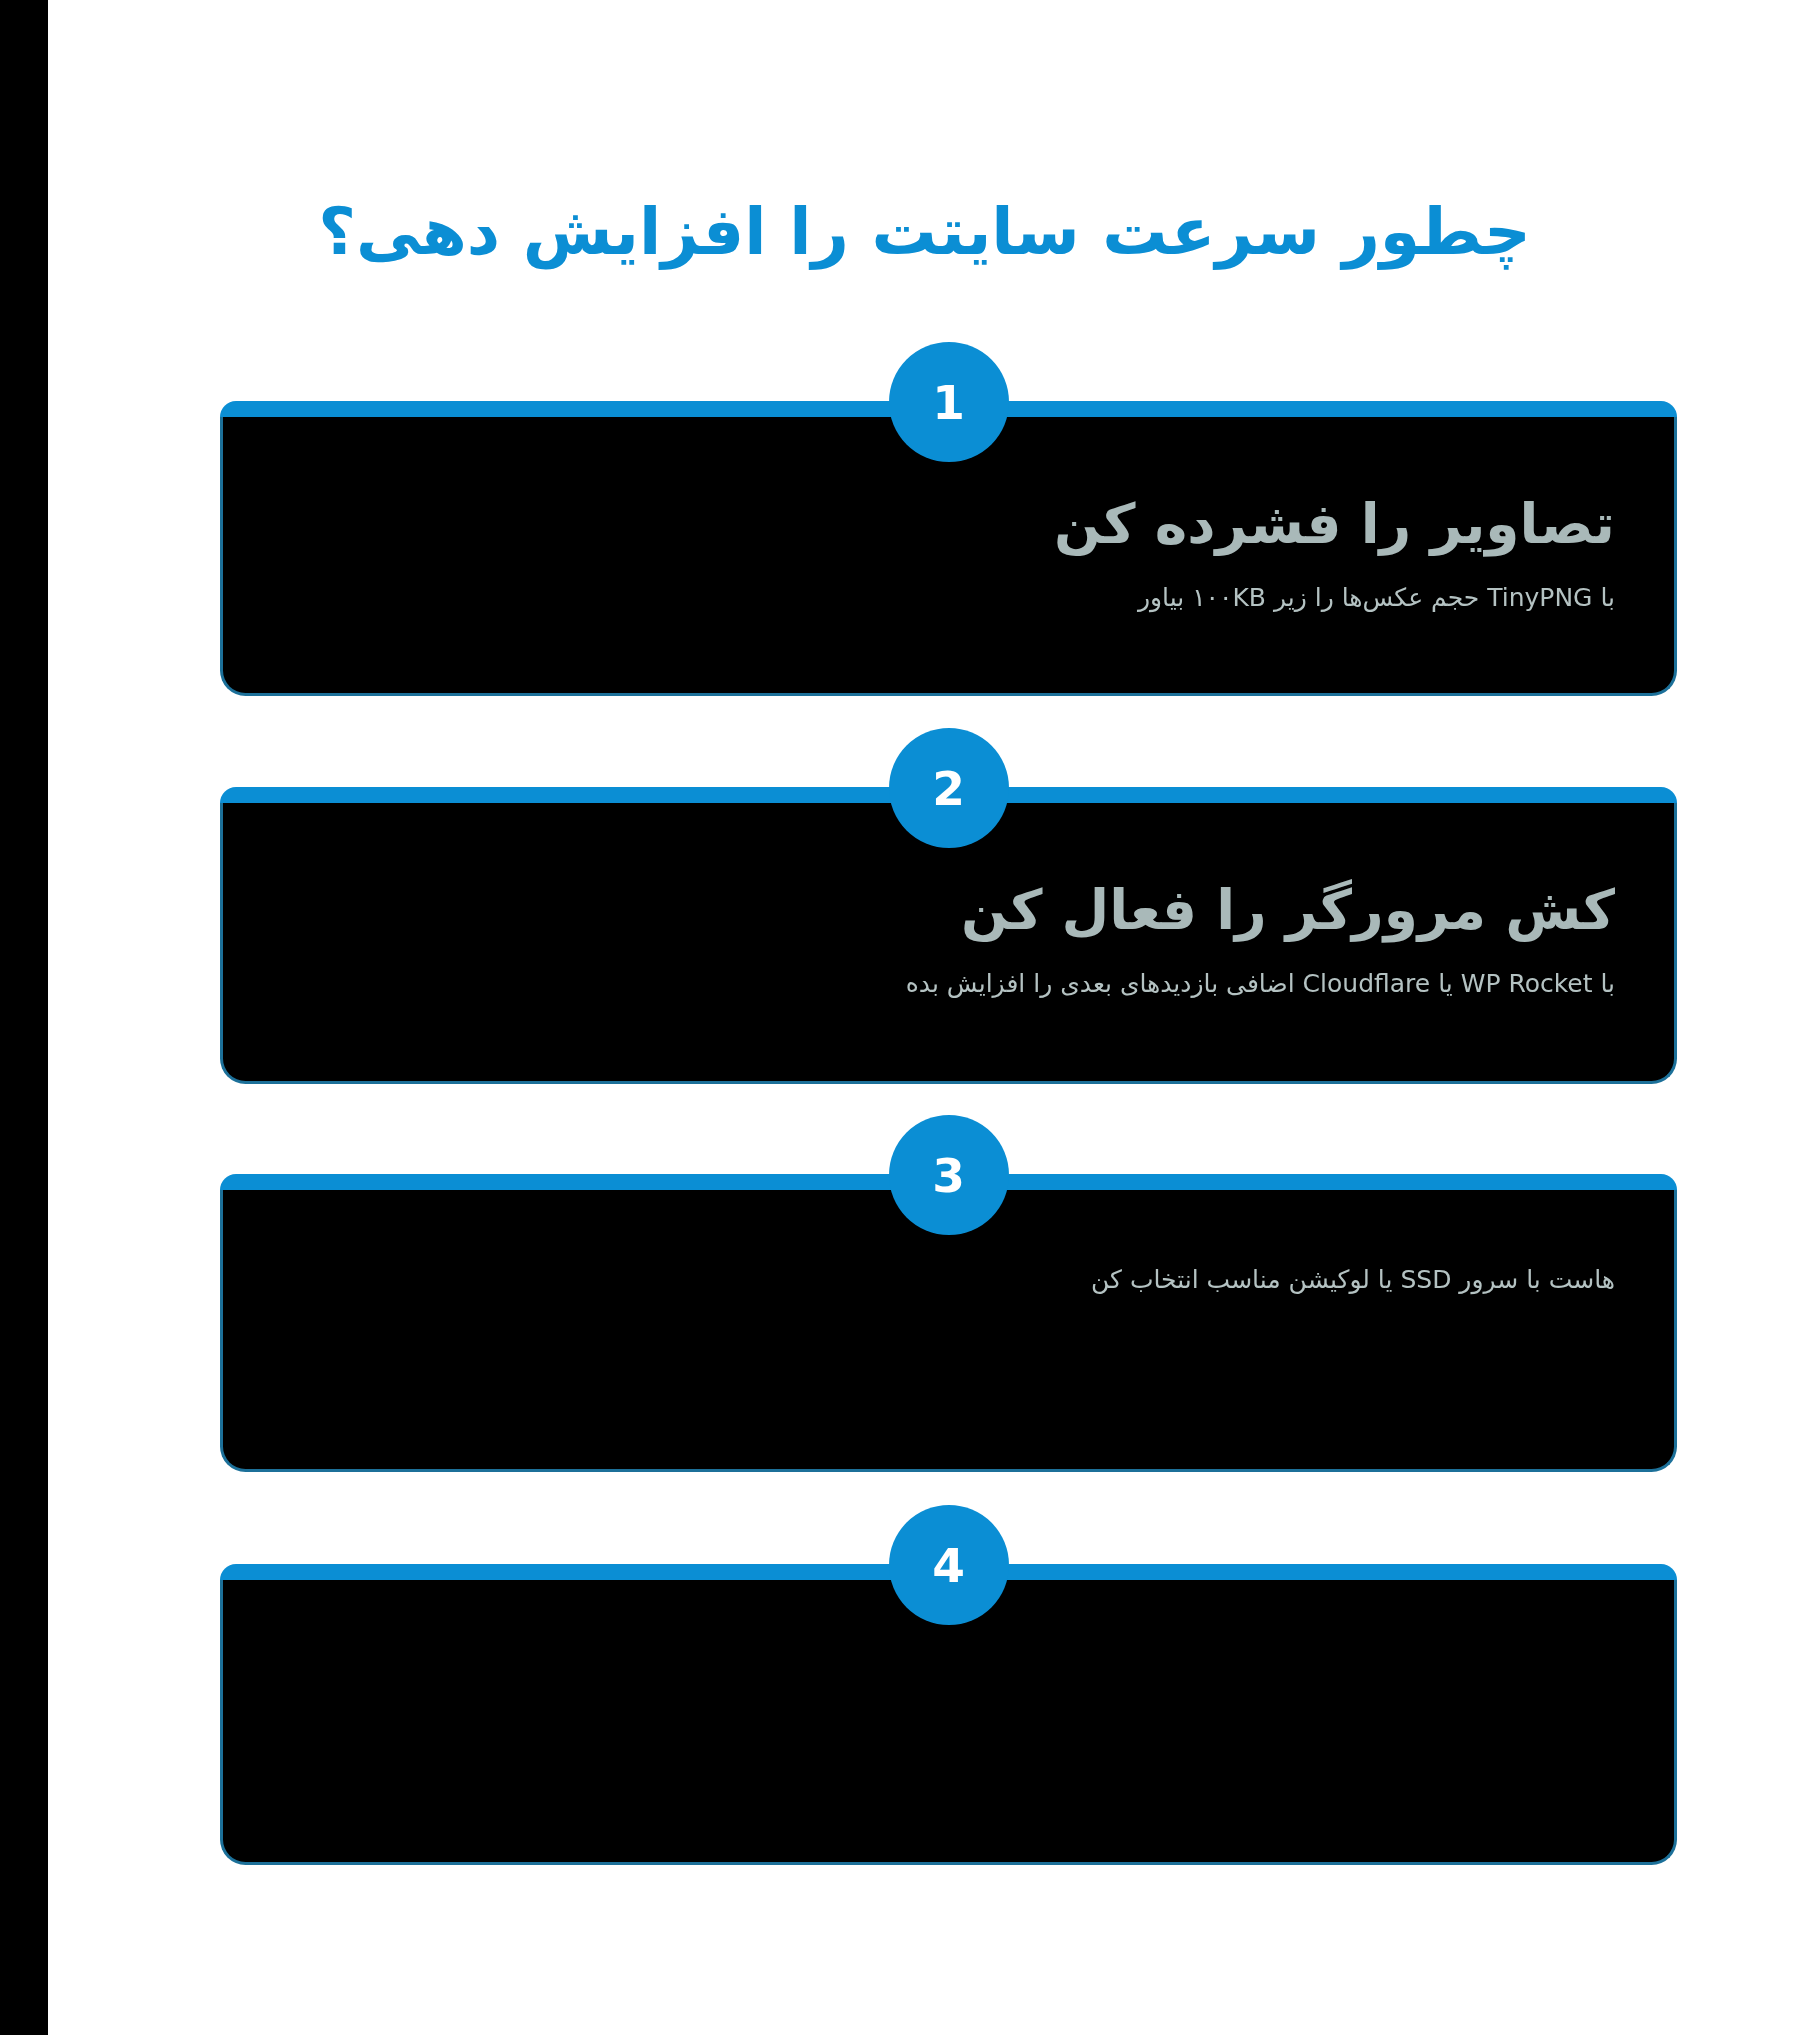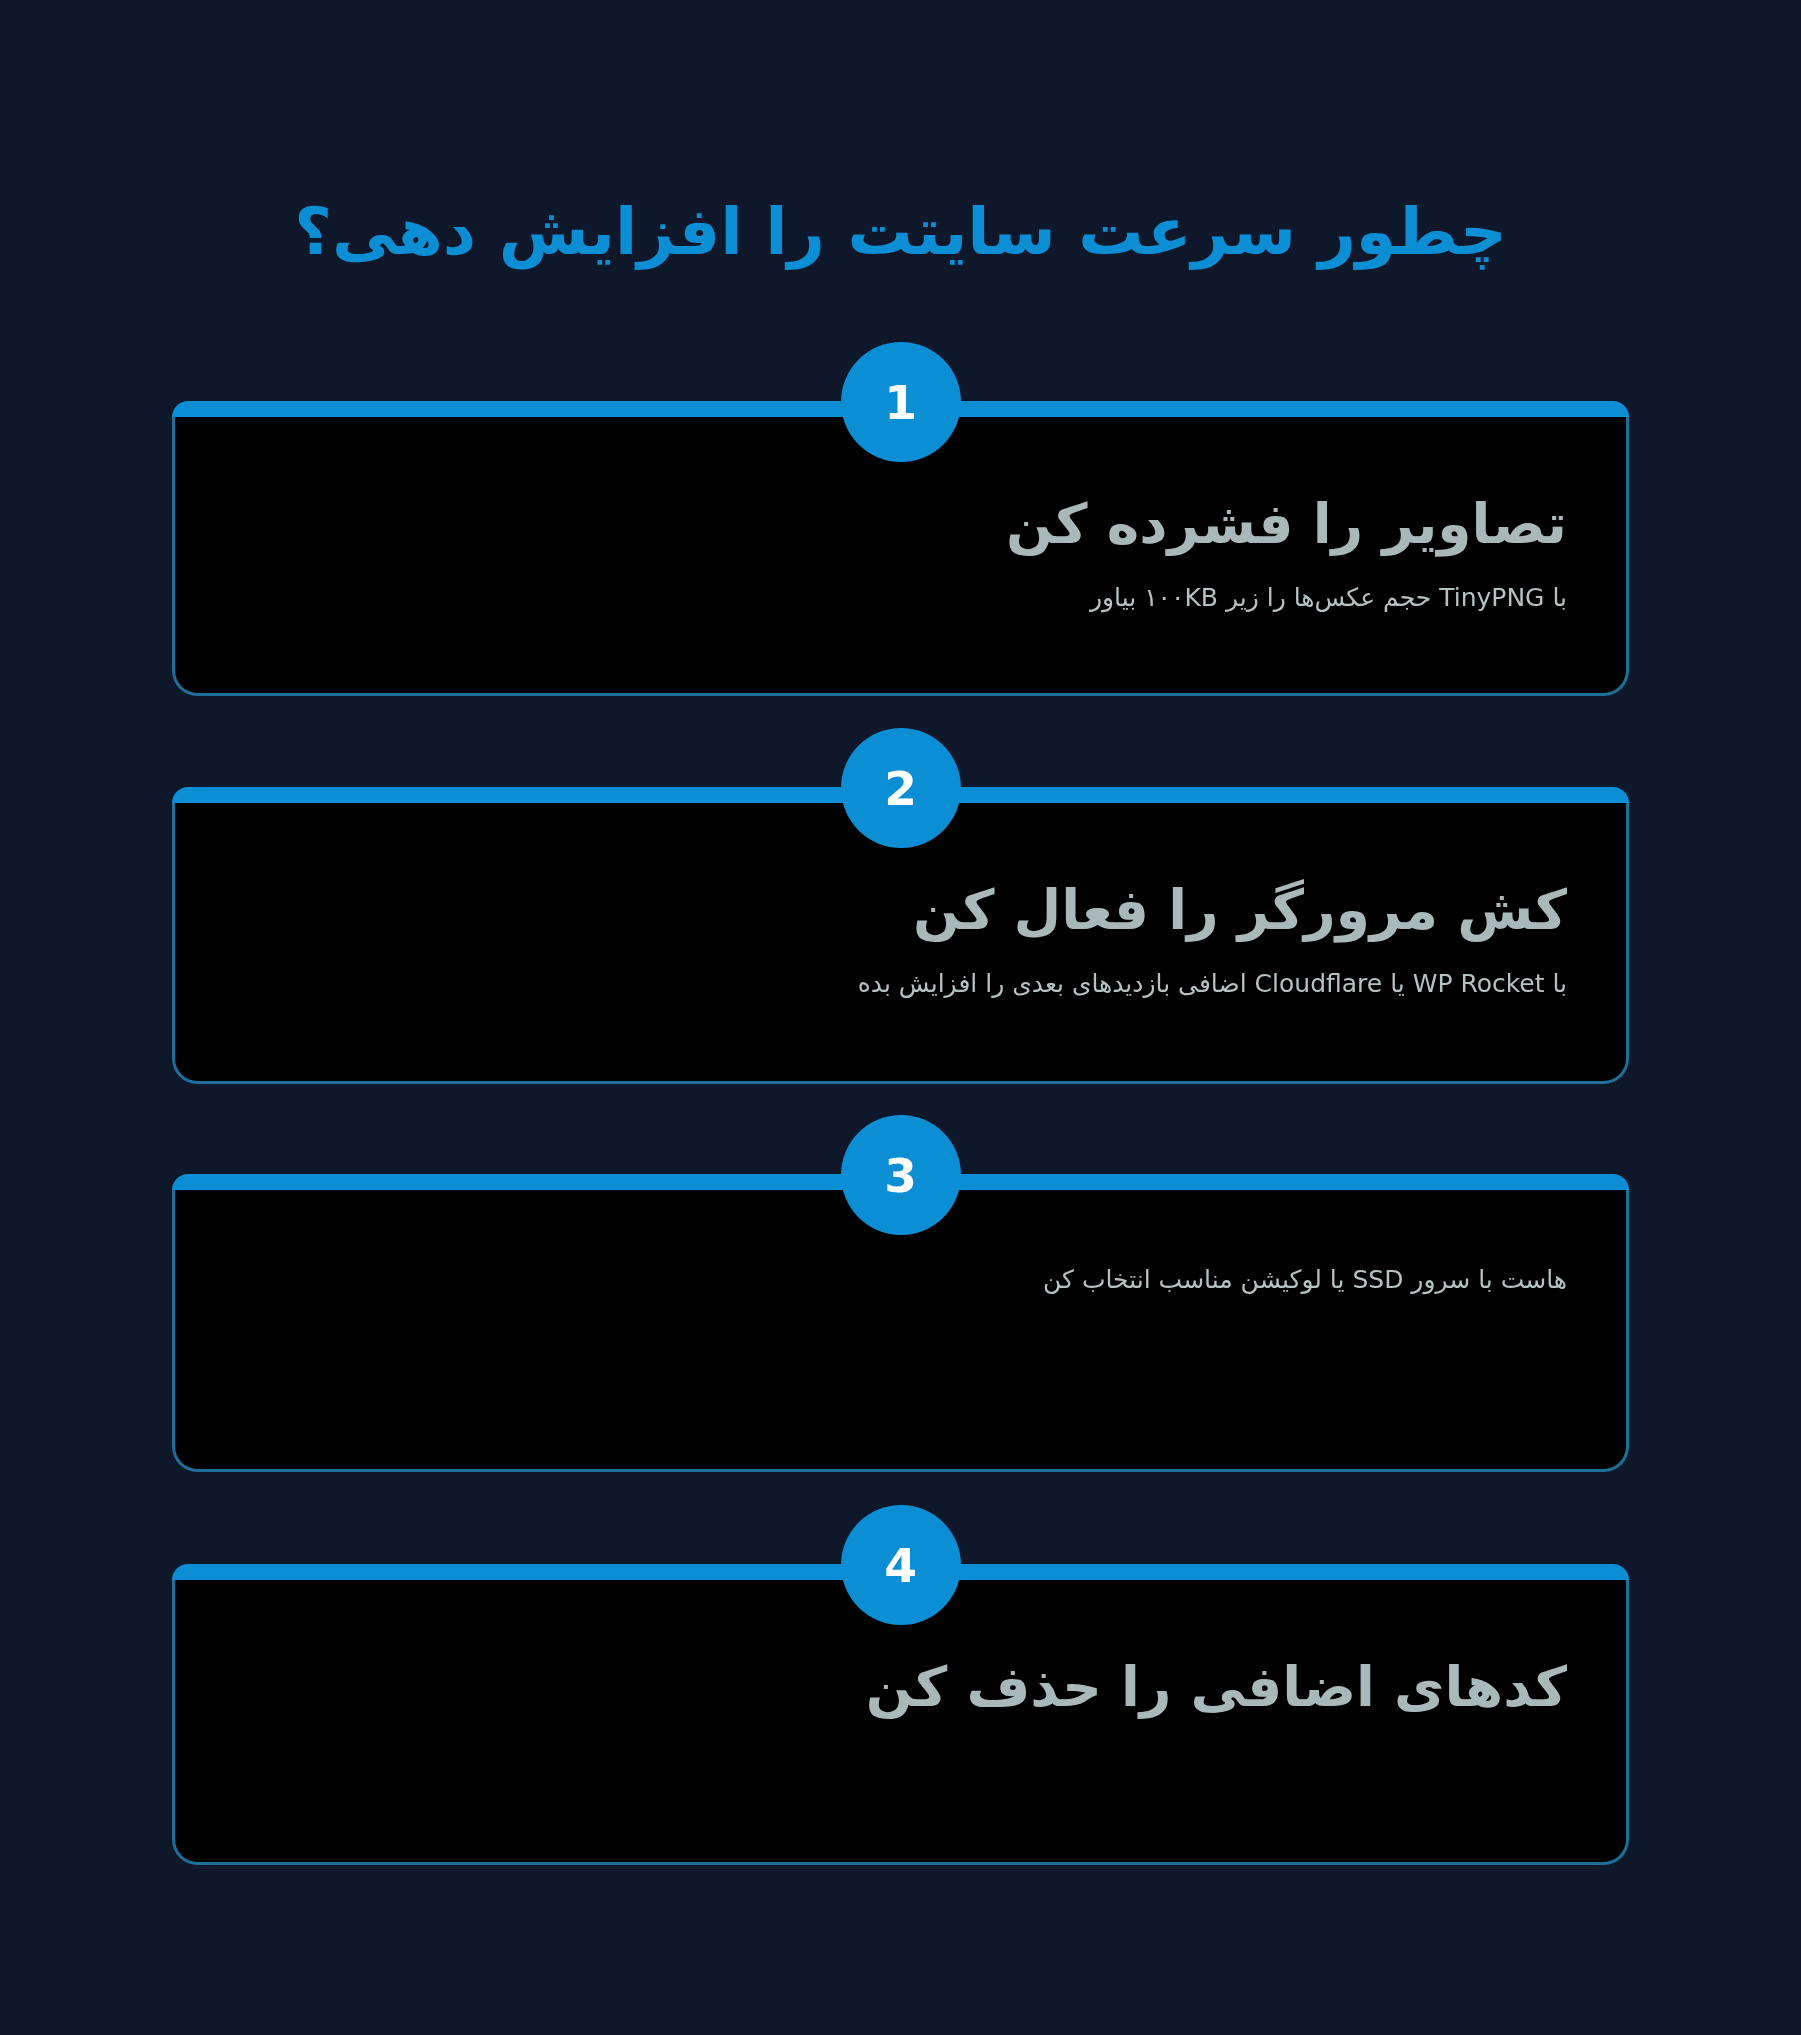--- a/index.html
+++ b/index.html
@@ -12,21 +12,22 @@
     height: 2035px;
     position: relative;
     overflow: hidden;
     font-family: "DejaVu Sans", "Liberation Sans", sans-serif;
     -webkit-font-smoothing: antialiased;
   }
 
   .page {
     position: absolute;
     inset: 0;
-    background: #0f172a;
+    background: #ffffff;
+    margin-left: 48px;
   }
 
   
   .title-wrap {
     position: absolute;
     top: 147px;
     left: 0;
     right: 0;
     text-align: center;
   }
@@ -164,19 +165,18 @@
         <div class="card-sub">هاست با سرور SSD یا لوکیشن مناسب انتخاب کن</div>
       </div>
     </div>
 
     <div class="card" id="card-4">
       <div class="card-rail"></div>
       <div class="badge">
         <span class="badge-num">4</span>
       </div>
       <div class="card-body">
-        <div class="card-heading">کدهای اضافی را حذف کن</div>
       </div>
     </div>
 
   </div>
 </div>
 
 
 </body></html>

